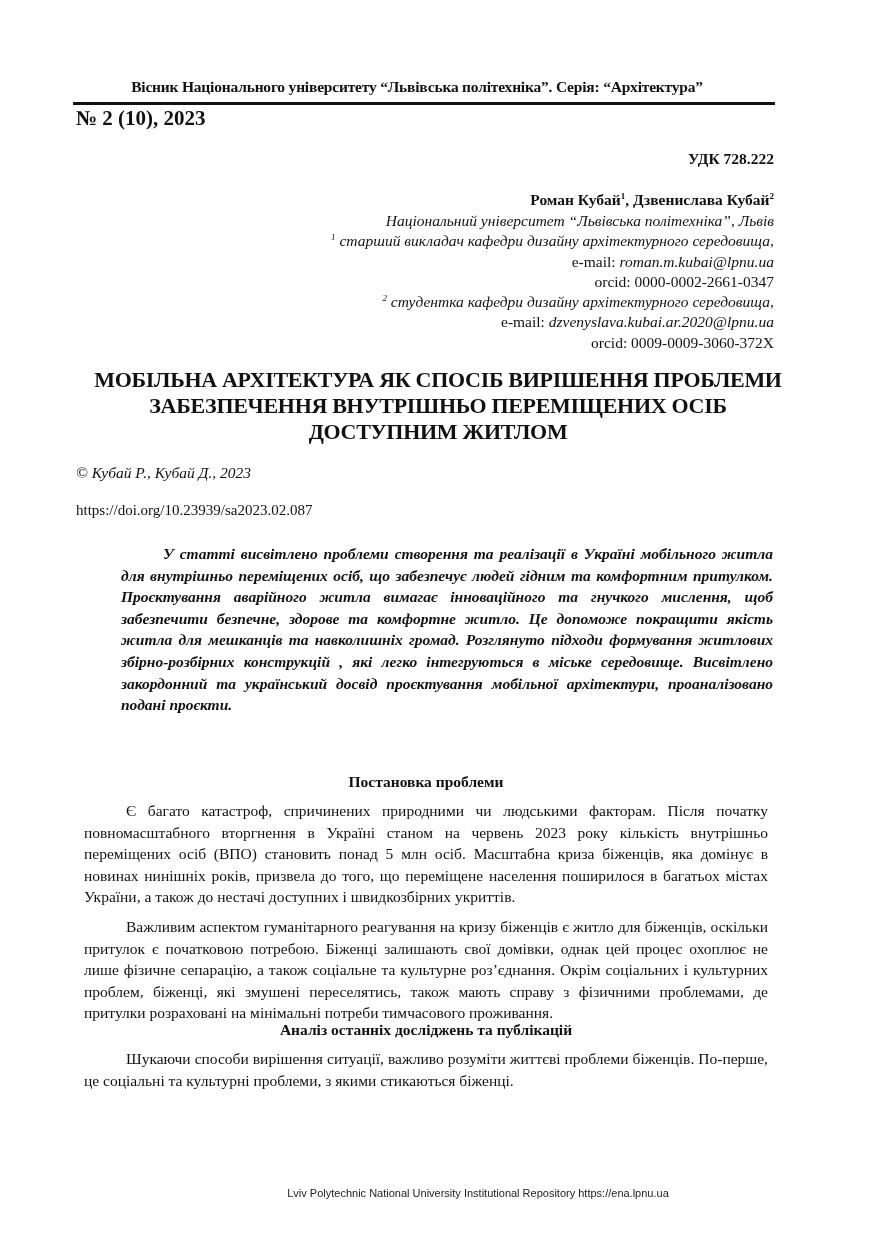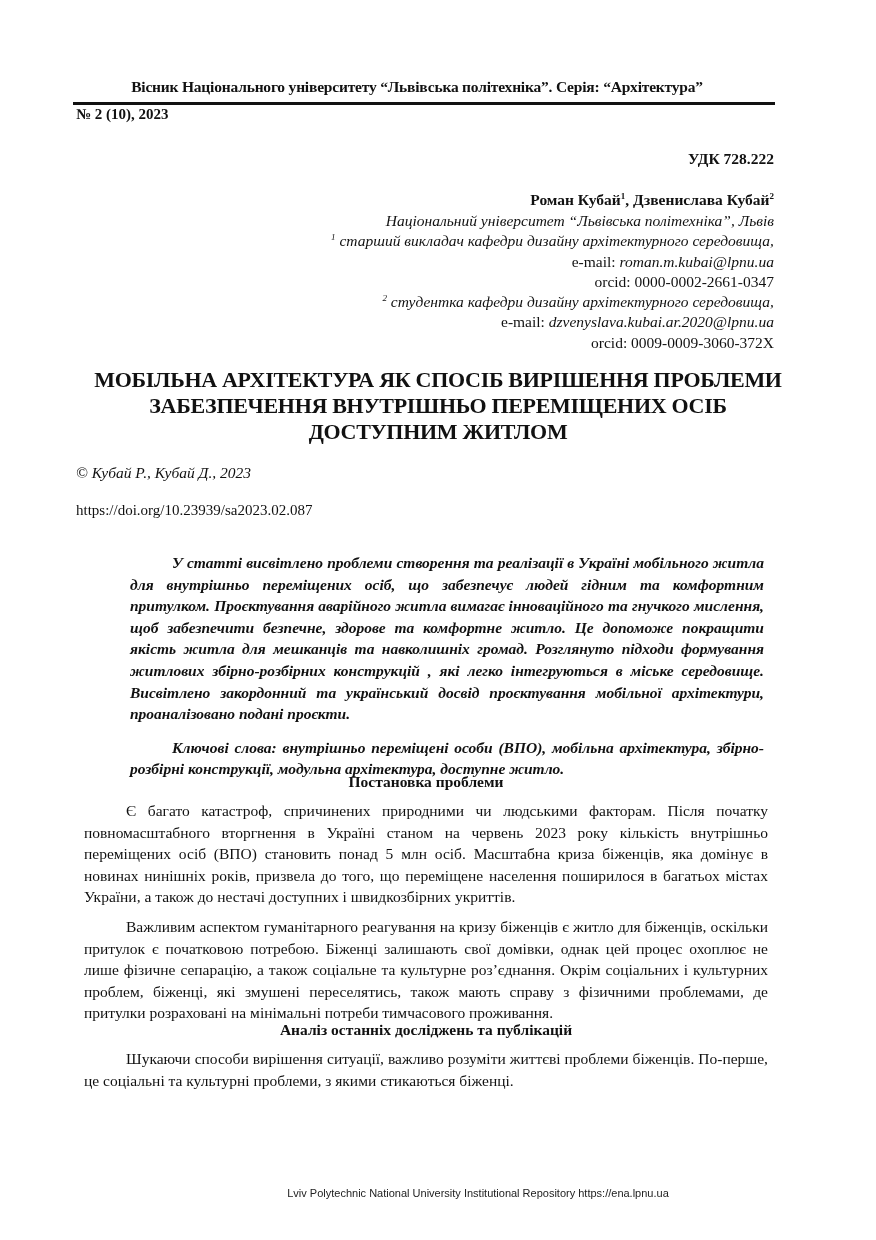--- a/index.html
+++ b/index.html
@@ -1,31 +1,31 @@
 <!DOCTYPE html>
 <html><head>
 <meta charset="utf-8">
 <style>
   html, body { margin: 0; padding: 0; background: #ffffff; }
   body { width: 876px; height: 1240px; position: relative; overflow: hidden;
          font-family: "Liberation Serif", "DejaVu Serif", serif; color: #111; }
   .abs { position: absolute; }
   .journal-title { left: 60px; width: 714px; top: 78px; text-align: center; font-weight: bold; font-size: 15.5px; letter-spacing: -0.2px; }
   .header-rule { left: 73px; width: 702px; top: 102px; height: 3px; background: #111; }
-  .issue { left: 76px; top: 106px; font-weight: bold; font-size: 15px; }
+  .issue { left: 76px; top: 106px; font-weight: bold; font-size: 21px; }
   .right { right: 102px; font-size: 15.5px; white-space: nowrap; }
   .udk { top: 150px; font-weight: bold; }
   .authors { top: 191px; font-weight: bold; }
   .aff { font-style: italic; }
   sup { font-size: 9px; vertical-align: super; line-height: 0; }
   .title { left: 60px; width: 756px; top: 367px; text-align: center; font-weight: bold; font-size: 22px; line-height: 26px; letter-spacing: -0.3px; }
   .copyright { left: 76px; top: 464px; font-style: italic; font-size: 15.5px; }
   .doi { left: 76px; top: 502px; font-size: 15px; }
   .abstract { left: 118px; width: 658px; top: 540px; font-size: 15.5px; font-weight: bold; font-style: italic; line-height: 21.6px; text-align: justify; }
-  .abstract p { margin: 12px; text-indent: 42px; }
+  .abstract p { margin: 3px; text-indent: 42px; }
   .section-h { left: 76px; width: 700px; text-align: center; font-weight: bold; font-size: 15.5px; }
   .body-text { left: 76px; width: 700px; font-size: 15.5px; line-height: 21.6px; text-align: justify; }
   .body-text p { margin: 8px; text-indent: 42px; }
   .bold-p { font-weight: bold; }
   .footer { left: 0; width: 876px; top: 1187px; text-align: center; font-family: "Liberation Sans", "DejaVu Sans", sans-serif; font-size: 11px; color: #222; margin-left: 40px; }
 </style>
 </head>
 <body>
 
 <div class="abs journal-title">Вісник Національного університету “Львівська політехніка”. Серія: “Архітектура”</div>
@@ -60,21 +60,20 @@
   <div>МОБІЛЬНА АРХІТЕКТУРА ЯК СПОСІБ ВИРІШЕННЯ ПРОБЛЕМИ</div>
   <div>ЗАБЕЗПЕЧЕННЯ ВНУТРІШНЬО ПЕРЕМІЩЕНИХ ОСІБ</div>
   <div>ДОСТУПНИМ ЖИТЛОМ</div>
 </div>
 
 <div class="abs copyright">© Кубай Р., Кубай Д., 2023</div>
 <div class="abs doi">https://doi.org/10.23939/sa2023.02.087</div>
 
 <div class="abs abstract">
   <p>У статті висвітлено проблеми створення та реалізації в Україні мобільного житла для внутрішньо переміщених осіб, що забезпечує людей гідним та комфортним притулком. Проєктування аварійного житла вимагає інноваційного та гнучкого мислення, щоб забезпечити безпечне, здорове та комфортне житло. Це допоможе покращити якість житла для мешканців та навколишніх громад. Розглянуто підходи формування житлових збірно-розбірних конструкцій , які легко інтегруються в міське середовище. Висвітлено закордонний та український досвід проєктування мобільної архітектури, проаналізовано подані проєкти.</p>
-  <p>Ключові слова: внутрішньо переміщені особи (ВПО), мобільна архітектура, збірно-розбірні конструкції, модульна архітектура, доступне житло.</p>
 </div>
 
 <div class="abs section-h" style="top:773px">Постановка проблеми</div>
 <div class="abs body-text" style="top:792px">
   <p>Є багато катастроф, спричинених природними чи людськими факторам. Після початку повномасштабного вторгнення в  Україні  станом на червень 2023 року кількість внутрішньо переміщених осіб (ВПО) становить  понад 5 млн осіб.  Масштабна криза біженців, яка домінує в новинах нинішніх років, призвела до того, що переміщене населення поширилося в багатьох містах України, а також до нестачі доступних і швидкозбірних укриттів.</p>
   <p>Важливим аспектом гуманітарного реагування на кризу біженців є житло для біженців, оскільки притулок є початковою потребою. Біженці залишають свої домівки, однак цей процес охоплює не лише фізичне сепарацію, а також соціальне та культурне роз’єднання. Окрім соціальних і культурних проблем, біженці, які змушені переселятись, також мають справу з фізичними проблемами, де притулки розраховані на мінімальні потреби тимчасового проживання.</p>
 </div>
 
 <div class="abs section-h" style="top:1021px">Аналіз останніх досліджень та публікацій</div>
 <div class="abs body-text" style="top:1040px">

